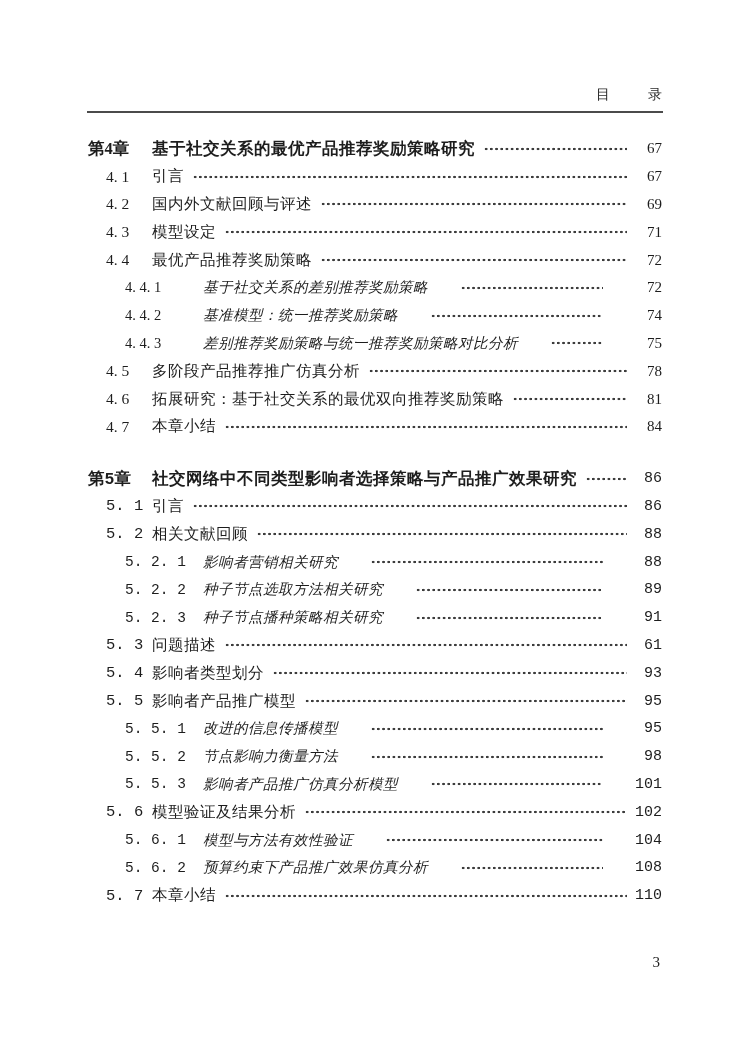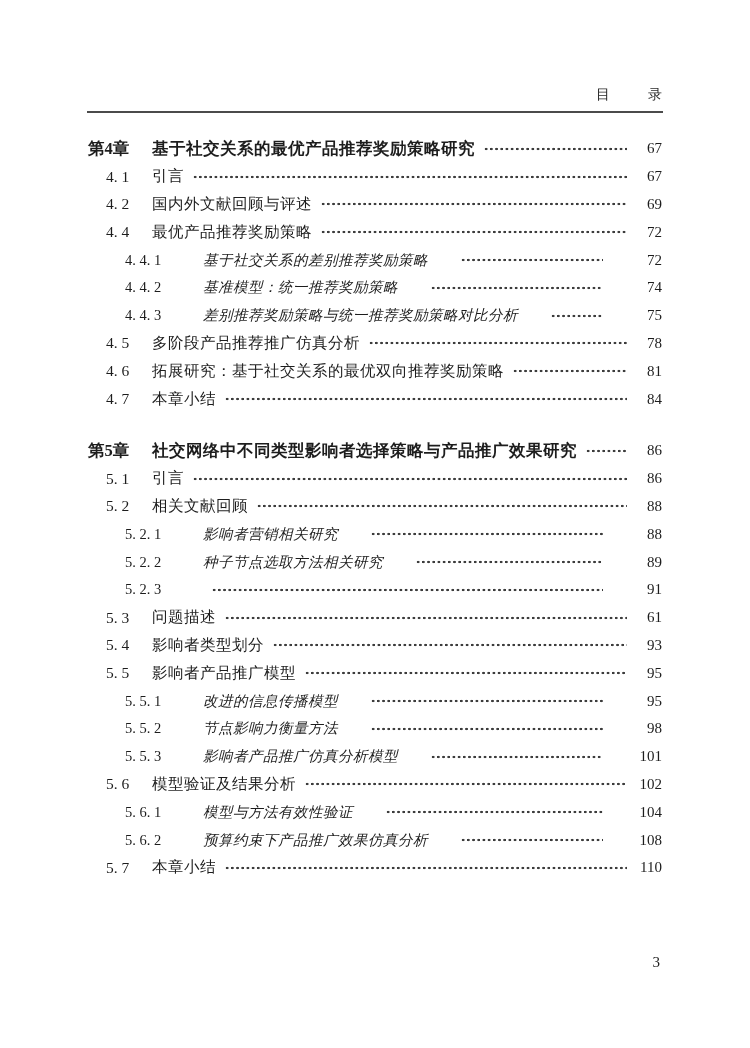--- a/index.html
+++ b/index.html
@@ -22,21 +22,21 @@
   .doc-header .ht { letter-spacing:12px; margin-right:-12px; white-space:pre; }
 
   .header-rule {
     position:absolute; top:111px; left:87px; right:87px;
     border-top:2px solid #4b4b4b;
     height:0;
   }
 
   
   .toc { position:absolute; top:135px; left:88px; right:88px; }
-  .chapter-block + .chapter-block { margin-top:24px; }
+  .chapter-block + .chapter-block { margin-top:24px;font-family:Liberation Mono, monospace; }
 
   .row {
     display:flex; align-items:center;
     height:27.8px;
     font-size:15.5px;
     white-space:nowrap;
   }
   .row .num  { flex:0 0 auto; white-space:pre; }
   .row .title{ flex:0 0 auto; letter-spacing:0.5px; }
   .row .leader {
@@ -92,20 +92,26 @@
     <span class="leader"></span>
     <span class="pagenum">67</span>
   </div>
         <div class="row lv2">
     <span class="num">4. 2</span>
     <span class="title">国内外文献回顾与评述</span>
     <span class="leader"></span>
     <span class="pagenum">69</span>
   </div>
         <div class="row lv2">
+    <span class="num">4. 3</span>
+    <span class="title">模型设定</span>
+    <span class="leader"></span>
+    <span class="pagenum">71</span>
+  </div>
+        <div class="row lv2">
     <span class="num">4. 4</span>
     <span class="title">最优产品推荐奖励策略</span>
     <span class="leader"></span>
     <span class="pagenum">72</span>
   </div>
         <div class="row lv3">
     <span class="num">4. 4. 1</span>
     <span class="title">基于社交关系的差别推荐奖励策略</span>
     <span class="leader"></span>
     <span class="pagenum">72</span>
@@ -167,20 +173,21 @@
     <span class="pagenum">88</span>
   </div>
         <div class="row lv3">
     <span class="num">5. 2. 2</span>
     <span class="title">种子节点选取方法相关研究</span>
     <span class="leader"></span>
     <span class="pagenum">89</span>
   </div>
         <div class="row lv3">
     <span class="num">5. 2. 3</span>
+    <span class="title">种子节点播种策略相关研究</span>
     <span class="leader"></span>
     <span class="pagenum">91</span>
   </div>
         <div class="row lv2">
     <span class="num">5. 3</span>
     <span class="title">问题描述</span>
     <span class="leader"></span>
     <span class="pagenum">61</span>
   </div>
         <div class="row lv2">

